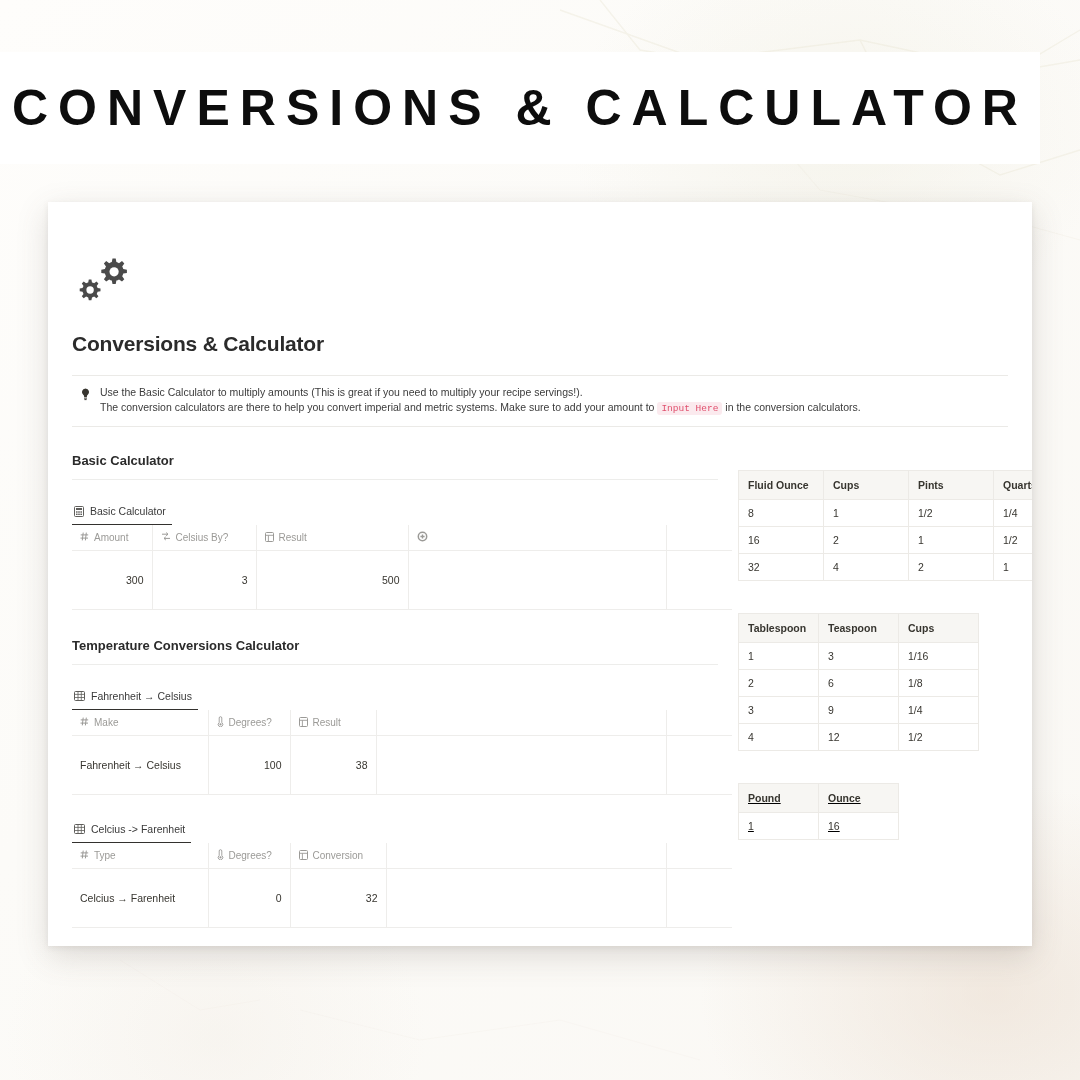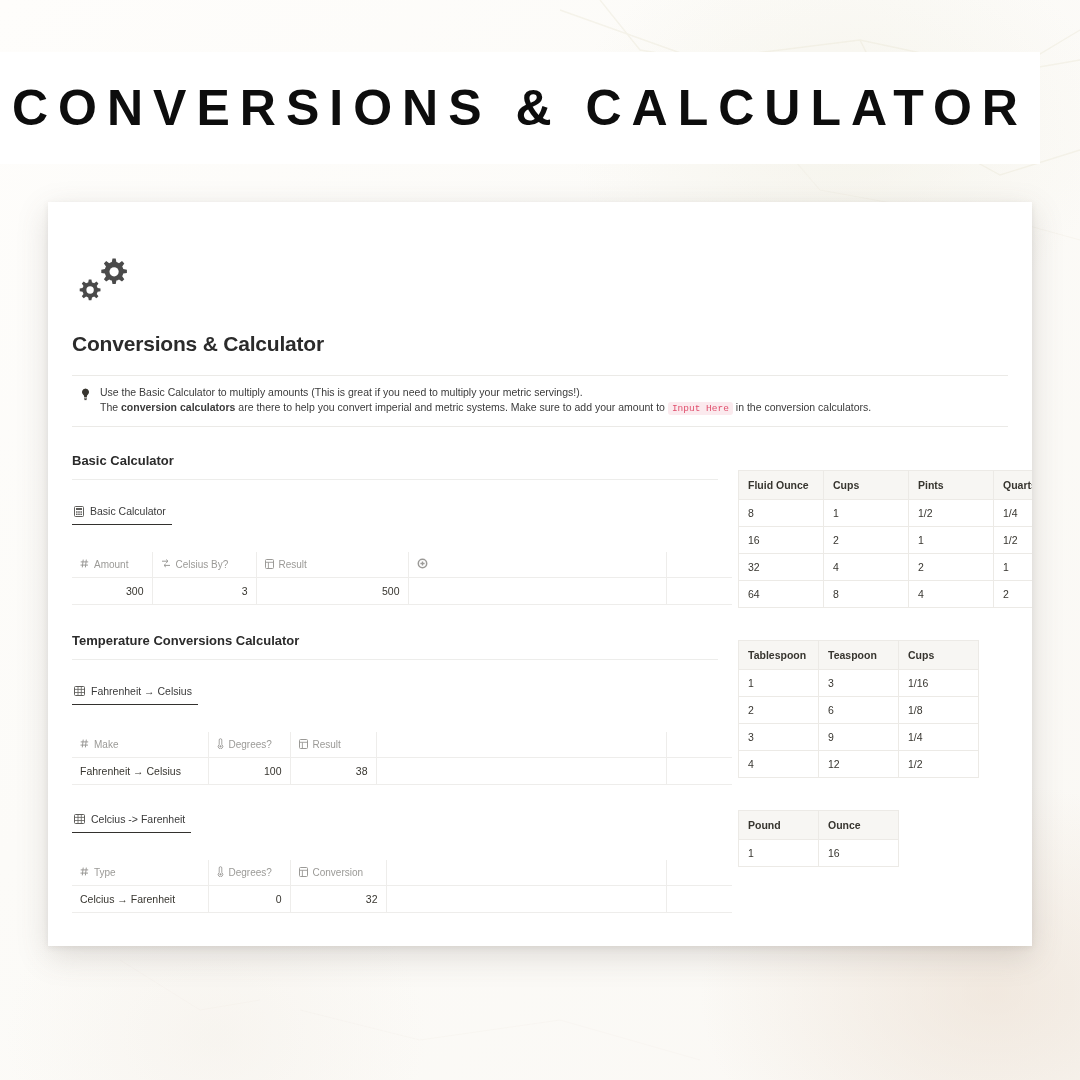--- a/index.html
+++ b/index.html
@@ -73,21 +73,21 @@
     margin-top: 19px;
     margin-right: 24px;
     border-top: 1px solid #ebeae7;
     border-bottom: 1px solid #ebeae7;
     padding: 9px 0 10px 0;
     display: flex;
     gap: 9px;
   }
   .bulb { flex: 0 0 auto; padding-top: 2px; margin-left: 8px; }
   .callout-lines { font-size: 10.5px; line-height: 14.5px; color: #3b3b3b; }
-  .callout-lines b { font-weight: bold; }
+  .callout-lines b { font-weight: normal; }
   .codechip {
     font-family: "Liberation Mono", monospace;
     font-size: 9.5px;
     background: #fbeaee;
     color: #e0506e;
     padding: 1px 4px;
     border-radius: 3px;
   }
 
   
@@ -111,38 +111,38 @@
     gap: 6px;
     font-size: 10.5px;
     color: #3a3a3a;
     padding: 6px 6px 7px 2px;
     border-bottom: 1.6px solid #33312e;
     margin-top: 19px;
   }
   .db-tab .ico { display: inline-flex; }
 
   
-  .ntable { width: 100%; border-collapse: collapse; table-layout: fixed; margin-top: 27px; }
+  .ntable { width: 100%; border-collapse: collapse; table-layout: fixed; }
   .ntable th {
     font-size: 10px;
     font-weight: normal;
     color: #9b9a97;
     text-align: left;
     padding: 6px 8px;
     border-bottom: 1px solid #eeedeb;
     border-right: 1px solid #eeedeb;
     background: #fff;
     vertical-align: middle;
     white-space: nowrap;
   }
   .ntable th .thin { display: inline-flex; align-items: center; gap: 5px; }
   .ntable td {
     font-size: 10.5px;
     color: #37352f;
-    padding: 7px 8px;
+    padding: 23px 8px;
     border-bottom: 1px solid #eeedeb;
     border-right: 1px solid #eeedeb;
     height: 22px;
   }
   .ntable td.num { text-align: right; }
   .ntable th.plus-col, .ntable td.blank { border-right: 1px solid #eeedeb; }
   .ntable th.last, .ntable td.last { border-right: none; }
 
   
   .chart { margin-top: 17px; border-collapse: collapse; table-layout: fixed; }
@@ -161,21 +161,21 @@
     color: #37352f;
     padding: 7px 9px;
     border: 1px solid #eceae6;
     background: #fff;
     white-space: nowrap;
   }
   .chart.c1 { width: 340px; }
   .chart.c1 col { width: 85px; }
   .chart.c2 { width: 240px; }
   .chart.c2 col { width: 80px; }
-  .chart.c3 { width: 160px; }
+  .chart.c3 { width: 160px; text-decoration: underline; }
   .chart.c3 col { width: 80px; }
   .charts-wrap { margin-top: 10px; }
 
   .sp-28 { height: 28px; }
 </style>
 </head>
 <body>
 
 <div class="bg-marble">
   <svg class="veins" viewBox="0 0 1080 1080" preserveAspectRatio="none">
@@ -220,21 +220,21 @@
     
     <div class="callout">
       <span class="bulb">
         <svg width="11" height="13" viewBox="0 0 11 13">
           <path d="M5.5 0.6 a3.6 3.6 0 0 0 -2.1 6.5 c0.5 0.4 0.7 0.8 0.7 1.3 l0 0.5 2.8 0 0-0.5 c0-0.5 0.2-0.9 0.7-1.3 A3.6 3.6 0 0 0 5.5 0.6 z" fill="#37352f"></path>
           <rect x="4.0" y="9.6" width="3.0" height="1.0" fill="#37352f"></rect>
           <rect x="4.4" y="11.1" width="2.2" height="1.0" fill="#37352f"></rect>
         </svg>
       </span>
       <div class="callout-lines">
-        <div>Use the Basic Calculator to multiply amounts (This is great if you need to multiply your metric servings!).</div>
+        <div>Use the Basic Calculator to multiply amounts (This is great if you need to multiply your recipe servings!).</div>
         <div><span>The </span><b>conversion calculators</b><span> are there to help you convert imperial and metric systems. Make sure to add your amount to </span><span class="codechip">Input Here</span><span> in the conversion calculators.</span></div>
       </div>
     </div>
 
     
     <div class="cols">
 
       <div class="col-left">
 
         
@@ -515,26 +515,20 @@
                 <td>2</td>
                 <td>1</td>
                 <td>1/2</td>
               </tr>
               <tr>
                 <td>32</td>
                 <td>4</td>
                 <td>2</td>
                 <td>1</td>
               </tr>
-              <tr>
-                <td>64</td>
-                <td>8</td>
-                <td>4</td>
-                <td>2</td>
-              </tr>
             </tbody>
           </table>
 
           <table class="chart c2" style="margin-top:32px">
             <colgroup>
                 <col>
                 <col>
                 <col>
               </colgroup>
             <thead>

